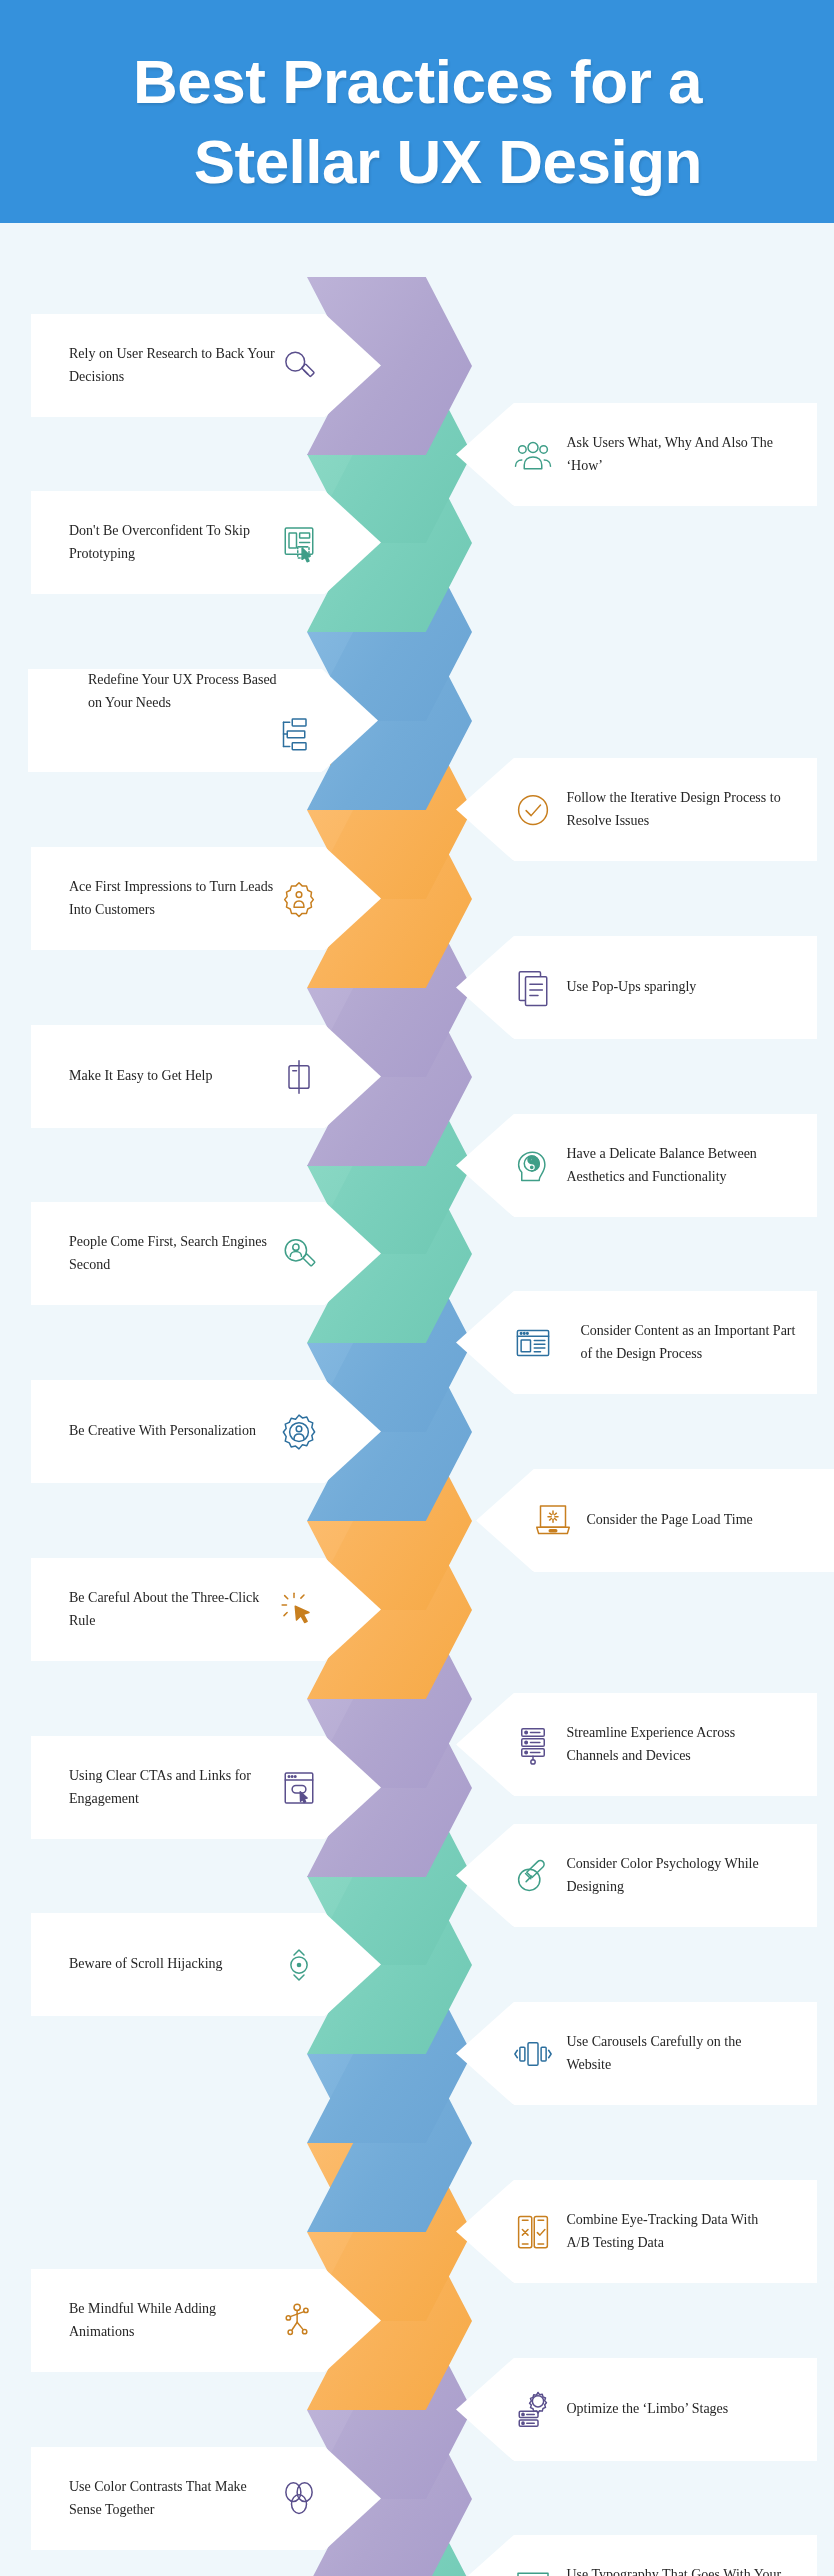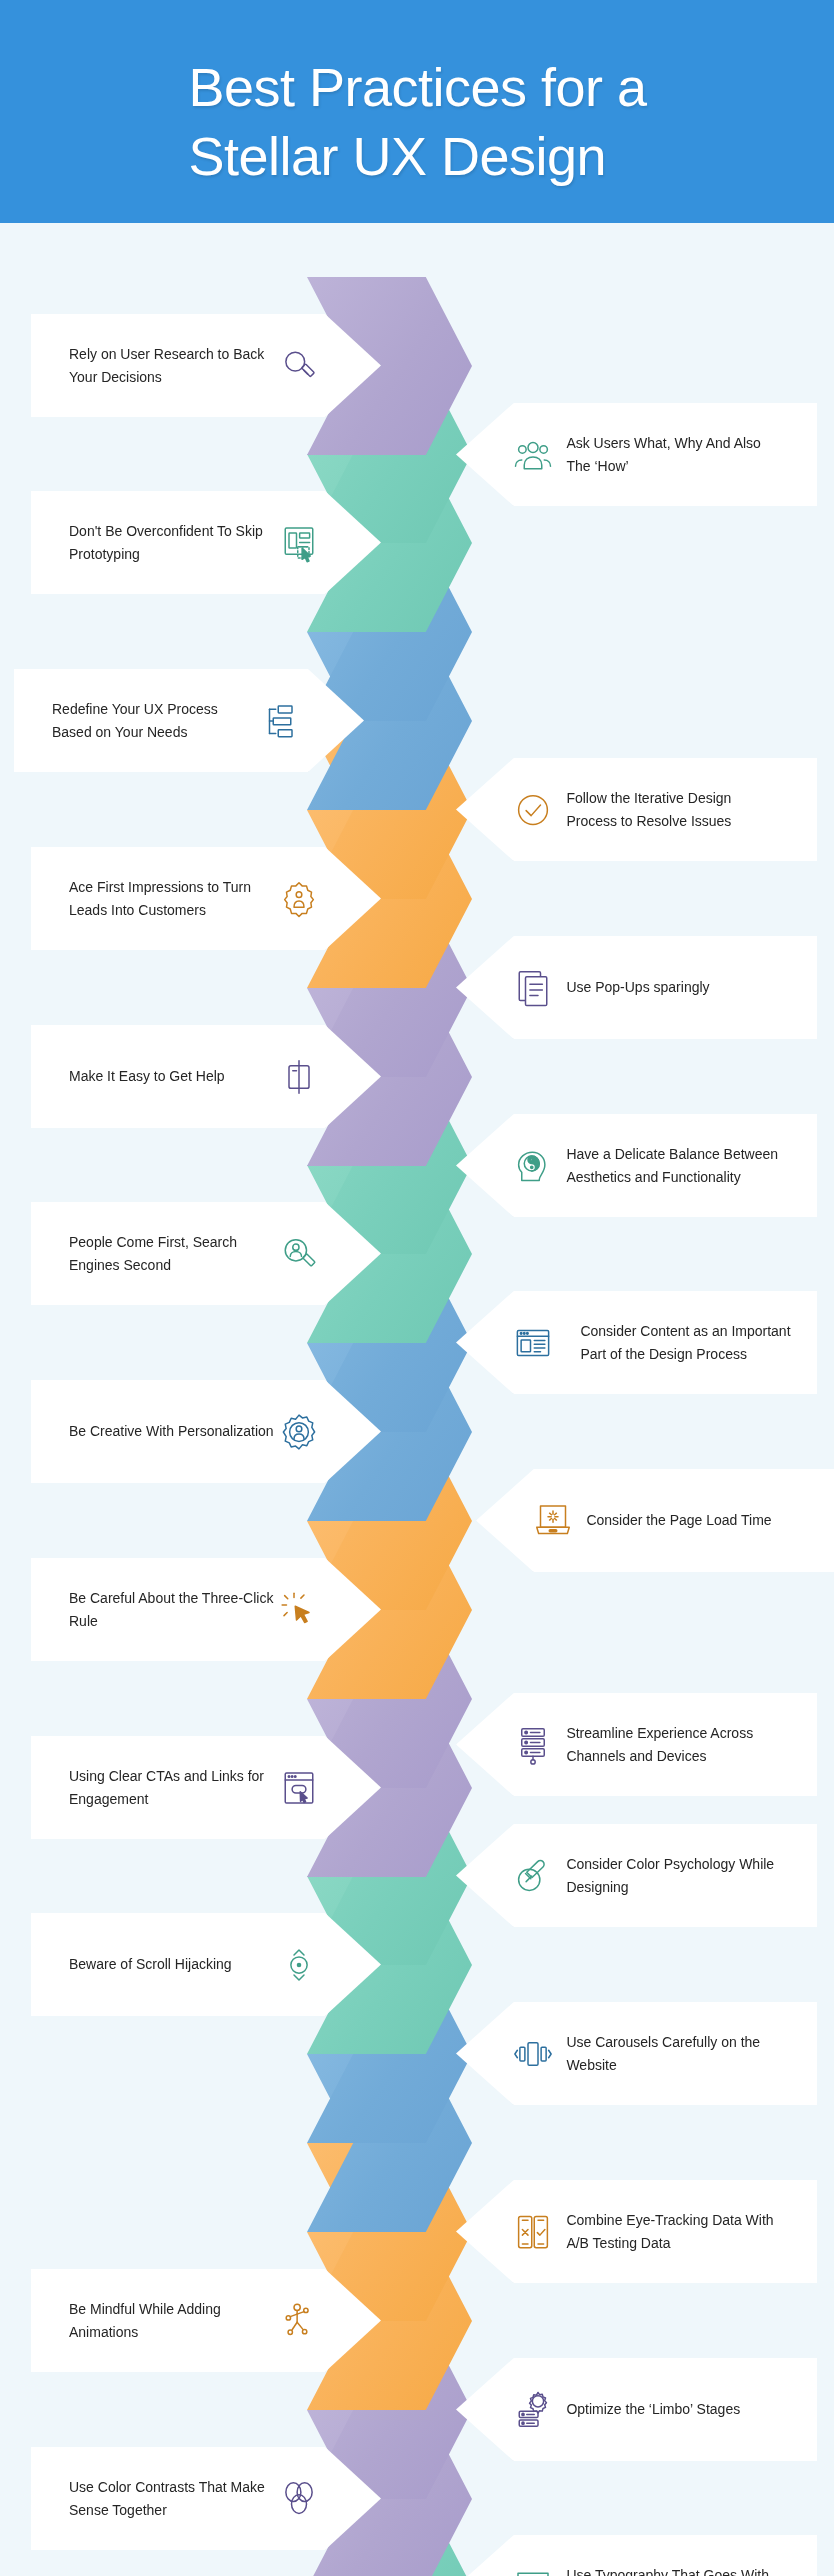--- a/index.html
+++ b/index.html
@@ -19,24 +19,24 @@
     height: 223px;
     background: #3591dc;
     display: flex;
     flex-direction: column;
     align-items: center;
     justify-content: center;
     padding-top: 20.6px;
   }
   .header h1 {
     color: #ffffff;
-    font-size: 54px;
+    font-size: 62px;
     line-height: 1.28;
-    font-weight: 400;
-    text-align: left;
+    font-weight: 700;
+    text-align: right;
     letter-spacing: -0.5px;
     font-family: "Liberation Sans", sans-serif;
     text-shadow: 1px 1.5px 2.6px rgba(0,0,0,0.12);
   }
   .header .l2 { display: block; }
 
   
   .chain {
     position: relative;
     width: 835px;
@@ -76,21 +76,21 @@
     height: 103px;
     clip-path: polygon(16% 0, 100% 0, 100% 100%, 16% 100%, 0 50%);
     padding: 0 20.6px 0 57px;
     justify-content: flex-start;
   }
 
   .card .txt {
     font-size: 14px;
     line-height: 1.62;
     color: #252525;
-    font-family: Liberation Sans, sans-serif;
+    font-family: Liberation Serif, serif;
     font-weight: 400;
     max-width: 206px;
   }
   .card.right .txt { max-width: 216px; }
 
   .card .ico {
     width: 40px;
     height: 40px;
     flex: 0 0 40px;
     display: flex;
@@ -147,21 +147,21 @@
           <line x1="33" y1="31" x2="49" y2="31"></line>
           <line x1="33" y1="38" x2="45" y2="38"></line>
           <rect x="30" y="38" width="18" height="18" rx="1" stroke-dasharray="3 3"></rect>
           <path d="M37 40l13 13-5 1 3 7-3 1-3-7-5 3z" fill="#3f9e88"></path>
         </svg>
       </span>
       <span class="txt">Don't Be Overconfident To Skip Prototyping</span>
     </div>
     <div class="hex blue" style="left: 307px; top: 320px; z-index: 97;"></div>
     <div class="hex blue" style="left: 307px; top: 409px; z-index: 96;"></div>
-    <div class="card left" style="top: 446px; left: 14px; z-index: 196;">
+    <div class="card left" style="top: 446px; left: 28px; z-index: 196; flex-direction: column;">
       <span class="ico">
         <svg viewBox="0 0 64 64" fill="none" stroke="#2c6f9e" stroke-width="2.4" stroke-linecap="round" stroke-linejoin="round">
           <rect x="26" y="8" width="22" height="11" rx="1"></rect>
           <rect x="18" y="27" width="28" height="11" rx="1"></rect>
           <rect x="26" y="46" width="22" height="11" rx="1"></rect>
           <line x1="22" y1="13" x2="12" y2="13"></line>
           <line x1="12" y1="13" x2="12" y2="52"></line>
           <line x1="12" y1="52" x2="22" y2="52"></line>
           <line x1="12" y1="32" x2="18" y2="32"></line>
         </svg>

